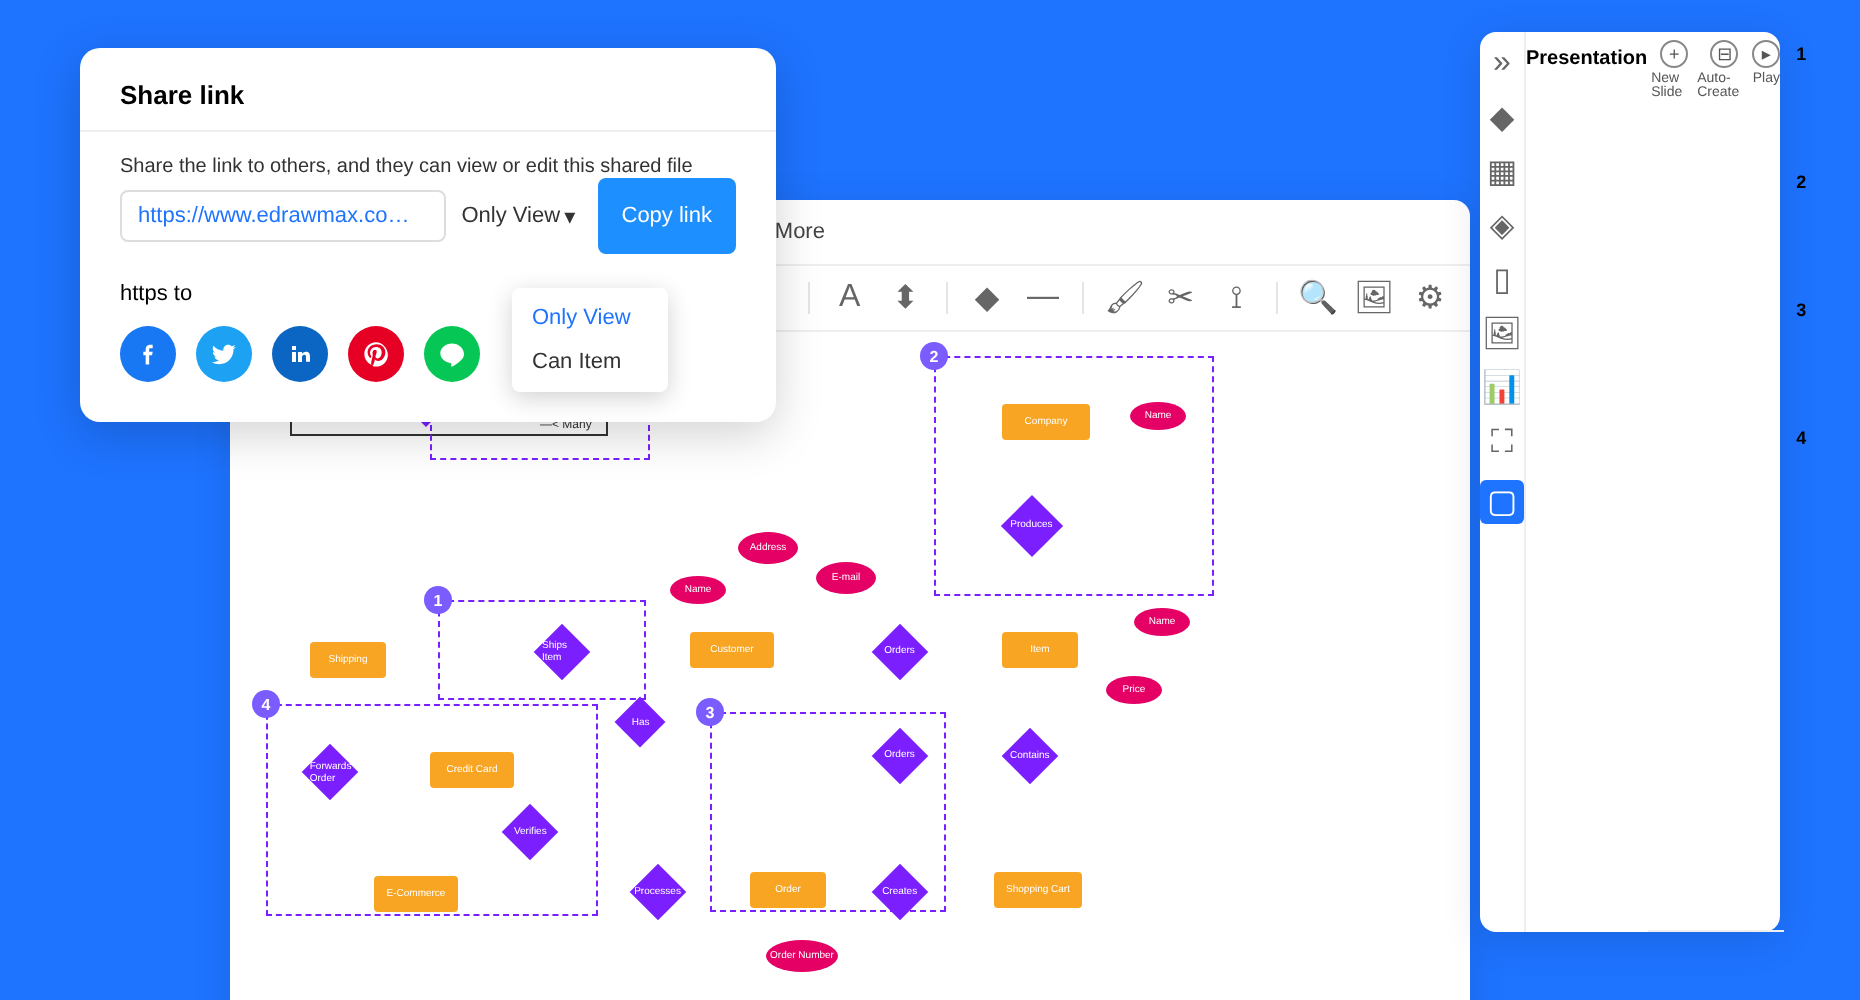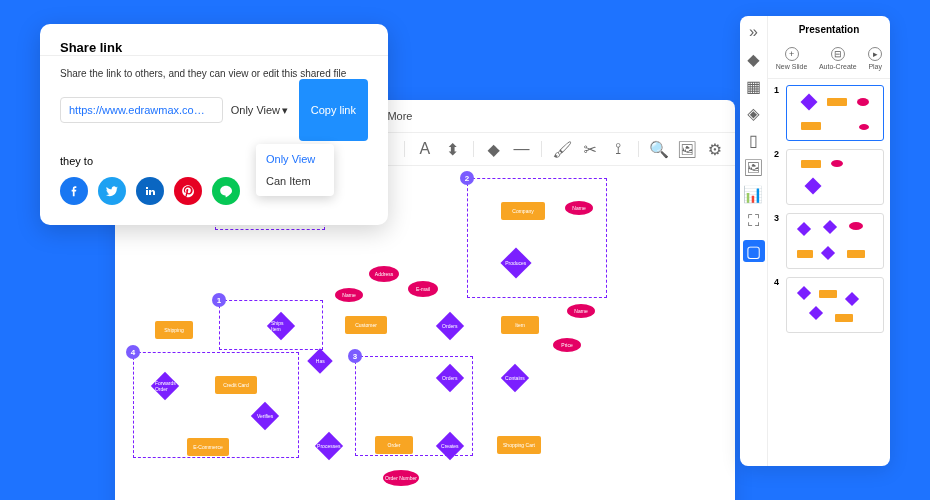--- a/index.html
+++ b/index.html
@@ -16,39 +16,39 @@
 .legend .lgell{width:20px;height:10px;background:#e40064;border-radius:50%}
 .legend-labels{position:absolute;left:155px;top:22px;font-size:6px;line-height:10px;color:#333}
 .rect{position:absolute;background:#f8a523;color:#fff;font-size:5px;display:flex;align-items:center;justify-content:center;border-radius:2px}
 .dia{position:absolute;background:#7b1fff;color:#fff;font-size:5px;display:flex;align-items:center;justify-content:center;transform:rotate(45deg)}
 .dia span{transform:rotate(-45deg)}
 .ell{position:absolute;background:#e40064;color:#fff;font-size:5px;display:flex;align-items:center;justify-content:center;border-radius:50%}
 .sel{position:absolute;border:1.5px dashed #7b1fff}
 .badge{position:absolute;width:14px;height:14px;border-radius:50%;background:#7b5cff;color:#fff;font-size:8px;display:flex;align-items:center;justify-content:center;font-weight:600}
 
 .share{position:absolute;left:40px;top:24px;width:348px;background:#fff;border-radius:10px;box-shadow:0 6px 24px rgba(0,0,0,.18);padding:16px 20px 20px}
-.share h3{font-size:13px;font-weight:700;}
+.share h3{font-size:13px;font-weight:700;margin-bottom:10px}
 .share .hr{height:1px;background:#eee;margin:0 -20px 12px}
 .share p{font-size:10px;color:#333;}
 .linkrow{display:flex;gap:8px;align-items:center}
 .linkbox{flex:1;border:1px solid #ddd;border-radius:4px;padding:6px 8px;font-size:11px;color:#1e73ff;white-space:nowrap;overflow:hidden;text-overflow:ellipsis}
 .permsel{font-size:11px;color:#333;display:flex;align-items:center;gap:2px;min-width:60px}
-.copylink{background:#1e8fff;color:#fff;border:none;border-radius:4px;padding:25px 12px;font-size:11px}
+.copylink{background:#1e8fff;color:#fff;border:none;border-radius:4px;padding:13px 12px;font-size:11px}
 .shareto{font-size:11px;margin:14px 0 10px}
 .socials{display:flex;gap:10px}
 .social{width:28px;height:28px;border-radius:50%;display:flex;align-items:center;justify-content:center;color:#fff}
 .dropdown{position:absolute;left:216px;top:120px;width:78px;background:#fff;border-radius:4px;box-shadow:0 3px 12px rgba(0,0,0,.18);padding:4px 0;font-size:11px}
 .dropdown div{padding:5px 10px;color:#333}
 .dropdown .active{color:#1e73ff}
 
 .right{position:absolute;right:40px;top:16px;width:150px;height:450px;background:#fff;border-radius:8px;box-shadow:0 4px 20px rgba(0,0,0,.12);display:flex}
 .rtoolcol{width:28px;border-right:1px solid #eee;display:flex;flex-direction:column;align-items:center;padding:8px 0;gap:11px}
 .rtool{width:16px;height:16px;display:flex;align-items:center;justify-content:center;color:#666}
 .rtool.active{background:#1e73ff;color:#fff;width:22px;height:22px;border-radius:3px}
-.pres{flex:1;display:flex;flex-direction:column}
+.pres{flex:1;display:flex;flex-direction:row}
 .pres h4{font-size:10px;font-weight:700;text-align:center;padding:8px 0}
 .pactions{display:flex;justify-content:space-around;padding:4px 2px 8px;border-bottom:1px solid #eee}
 .pact{display:flex;flex-direction:column;align-items:center;gap:2px;font-size:7px;color:#555}
 .pact .pi{width:14px;height:14px;border:1px solid #888;border-radius:50%;display:flex;align-items:center;justify-content:center;font-size:9px}
 .slides{flex:1;overflow:auto;padding:6px}
 .slide{display:flex;gap:4px;margin-bottom:8px}
 .slidenum{font-size:9px;font-weight:700;width:8px}
 .thumb{flex:1;height:56px;border:1px solid #ddd;border-radius:3px;position:relative}
 .thumb.active{border:1.5px solid #1e73ff}
 .thumb .mrect{position:absolute;background:#f8a523;border-radius:1px}
@@ -175,21 +175,21 @@
   <div class="hr"></div>
   <p>Share the link to others, and they can view or edit this shared file</p>
   <div class="linkrow">
     <div class="linkbox">https://www.edrawmax.com/server...</div>
     <div class="permsel">
         <span>Only View</span> 
         <span>▾</span>
       </div>
     <button class="copylink">Copy link</button>
   </div>
-  <div class="shareto">they to</div>
+  <div class="shareto">https to</div>
   <div class="socials">
     <div class="social" style="background:#1877f2">
         <svg width="14" height="14" viewBox="0 0 24 24" fill="#fff">
           <path d="M13 10h3l-.5 3H13v8h-3v-8H8v-3h2V8c0-2 1-4 4-4h2v3h-2c-1 0-1 .5-1 1v2z"></path>
         </svg>
       </div>
     <div class="social" style="background:#1da1f2">
         <svg width="14" height="14" viewBox="0 0 24 24" fill="#fff">
           <path d="M22 6c-.8.4-1.6.6-2.5.7.9-.5 1.6-1.4 1.9-2.4-.8.5-1.8.9-2.7 1.1C17.9 4.5 16.8 4 15.6 4c-2.3 0-4.2 1.9-4.2 4.2 0 .3 0 .6.1 1C8 9 5 7.4 3 5c-.4.6-.6 1.4-.6 2.2 0 1.5.7 2.8 1.9 3.5-.7 0-1.4-.2-1.9-.5 0 2 1.4 3.7 3.3 4.1-.3.1-.7.1-1.1.1-.3 0-.5 0-.8-.1.5 1.7 2.1 2.9 3.9 2.9C6.3 18.4 4.5 19 2.6 19c-.3 0-.7 0-1-.1C3.4 20.1 5.5 20.8 7.8 20.8c8 0 12.4-6.6 12.4-12.4v-.6c.9-.6 1.6-1.4 2.2-2.3z"></path>
         </svg>

